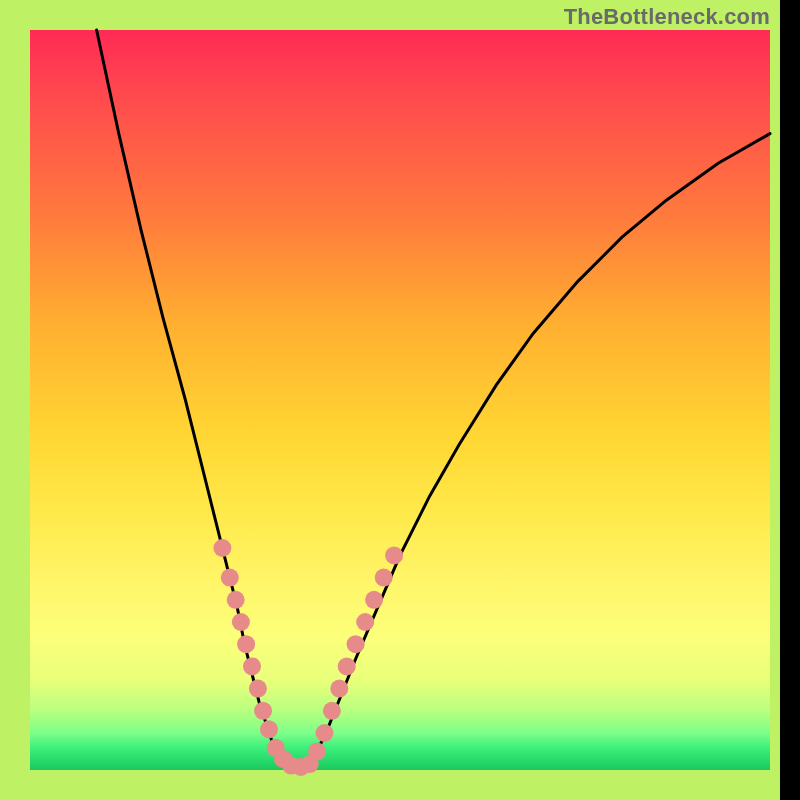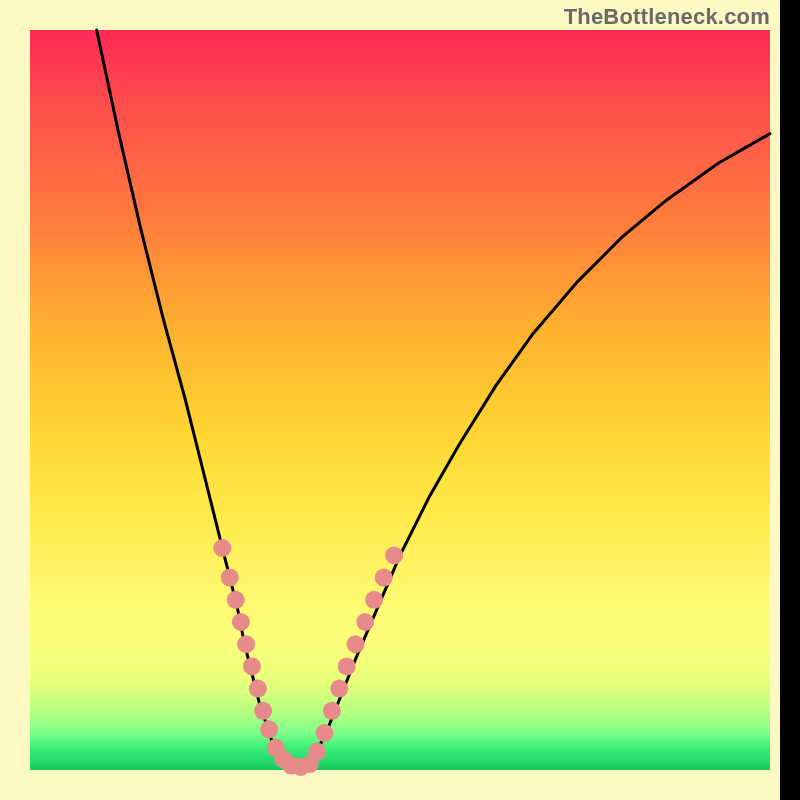--- a/index.html
+++ b/index.html
@@ -9,21 +9,21 @@
     height: 800px;
     background: #000;
     overflow: hidden;
   }
   .frame {
     position: absolute;
     left: 0;
     top: 0;
     width: 780px;
     height: 800px;
-    background: #fef9c3;
+    background: #bef264;
   }
   .plot {
     position: absolute;
     left: 30px;
     top: 30px;
     width: 740px;
     height: 740px;
     background: linear-gradient(to bottom,
       #ff2a55 0%,
       #ff4d4d 10%,

